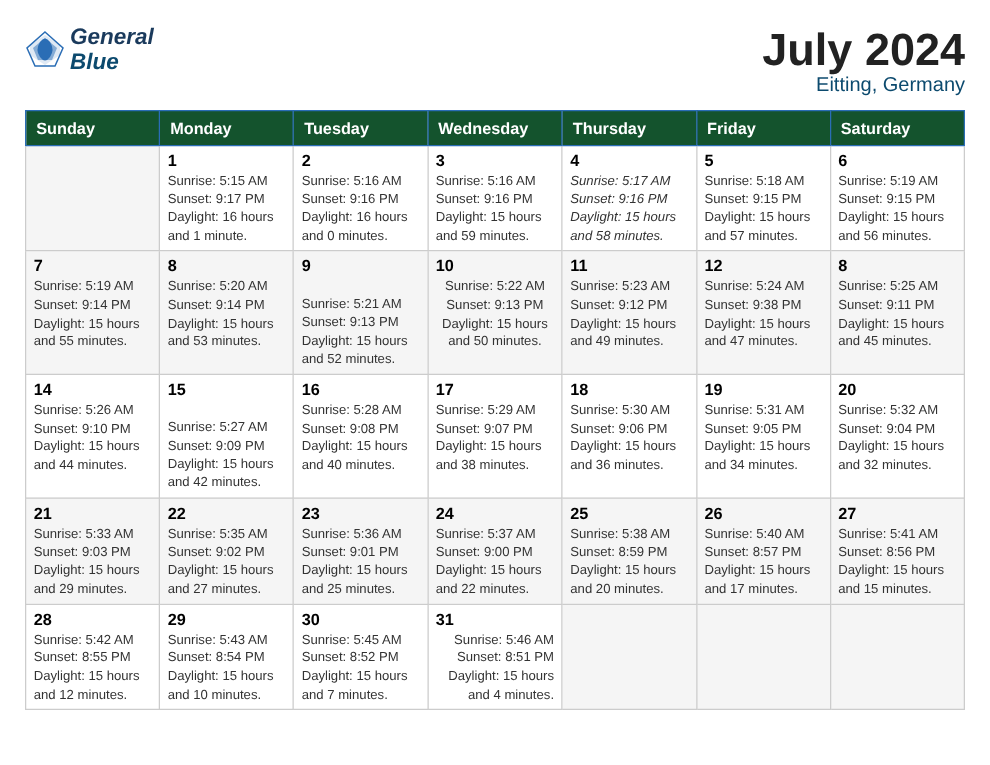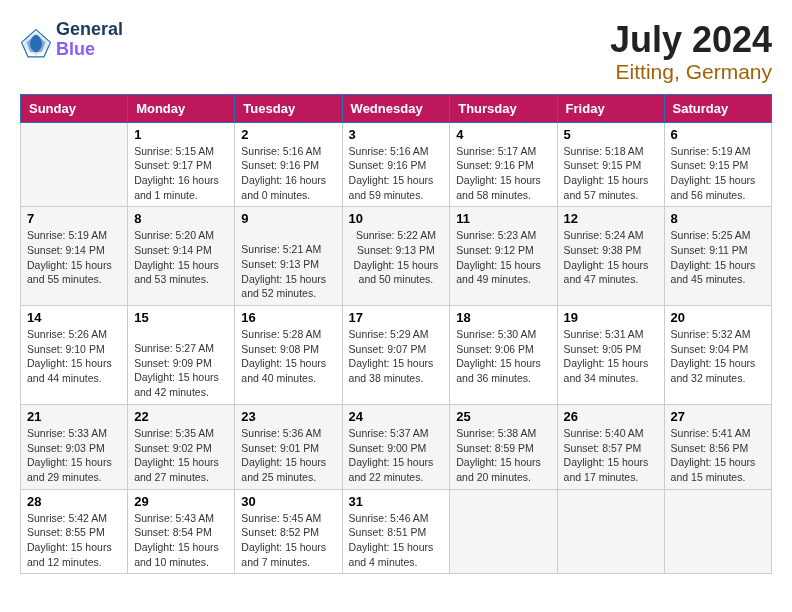--- a/index.html
+++ b/index.html
@@ -11,54 +11,55 @@
       padding: 20px;
     }
     .header {
       display: flex;
       justify-content: space-between;
       align-items: flex-start;
       margin-bottom: 10px;
     }
     .logo {
       display: flex;
-      align-items: flex-end;
+      align-items: center;
       gap: 4px;
+      font-style: italic;
     }
     .logo-text {
       font-size: 18px;
       font-weight: bold;
       color: #1a3a5c;
       line-height: 1.1;
     }
-    .logo-text .blue { color: #8b5cf6; }
+    .logo-text .blue { color: #0c4a6e; }
     .logo-icon {
       width: 32px;
       height: 32px;
     }
     .title-block {
       text-align: right;
     }
     .month-year {
       font-size: 36px;
       font-weight: bold;
       color: #222;
       line-height: 1.1;
     }
     .location {
-      font-size: 21px;
-      color: #a16207;
+      font-size: 16px;
+      color: #0c4a6e;
     }
     table {
       width: 100%;
       border-collapse: collapse;
       font-size: 11px;
     }
     thead tr th {
-      background: #be185d;
+      background: #14532d;
       color: #fff;
       padding: 6px 8px;
       text-align: left;
       font-size: 13px;
       font-weight: bold;
       border: 1px solid #2a6db5;
     }
     tbody tr td {
       border: 1px solid #ccc;
       vertical-align: top;
@@ -135,21 +136,21 @@
         </td>
         <td>
           <div class="day-num">3</div>
           <div class="day-info" style="white-space: pre-line;">Sunrise: 5:16 AM
 Sunset: 9:16 PM
 Daylight: 15 hours
 and 59 minutes.</div>
         </td>
         <td>
           <div class="day-num">4</div>
-          <div class="day-info" style="white-space: pre-line;">Sunrise: 5:17 AM
+          <div class="day-info" style="white-space: pre-line; font-style: italic;">Sunrise: 5:17 AM
 Sunset: 9:16 PM
 Daylight: 15 hours
 and 58 minutes.</div>
         </td>
         <td>
           <div class="day-num">5</div>
           <div class="day-info" style="white-space: pre-line;">Sunrise: 5:18 AM
 Sunset: 9:15 PM
 Daylight: 15 hours
 and 57 minutes.</div>
@@ -332,21 +333,21 @@
         </td>
         <td>
           <div class="day-num">30</div>
           <div class="day-info" style="white-space: pre-line;">Sunrise: 5:45 AM
 Sunset: 8:52 PM
 Daylight: 15 hours
 and 7 minutes.</div>
         </td>
         <td>
           <div class="day-num">31</div>
-          <div class="day-info" style="white-space: pre-line;">Sunrise: 5:46 AM
+          <div class="day-info" style="white-space: pre-line; text-align: right;">Sunrise: 5:46 AM
 Sunset: 8:51 PM
 Daylight: 15 hours
 and 4 minutes.</div>
         </td>
         <td class="empty"></td>
         <td class="empty"></td>
         <td class="empty"></td>
       </tr>
     </tbody>
 </table>

